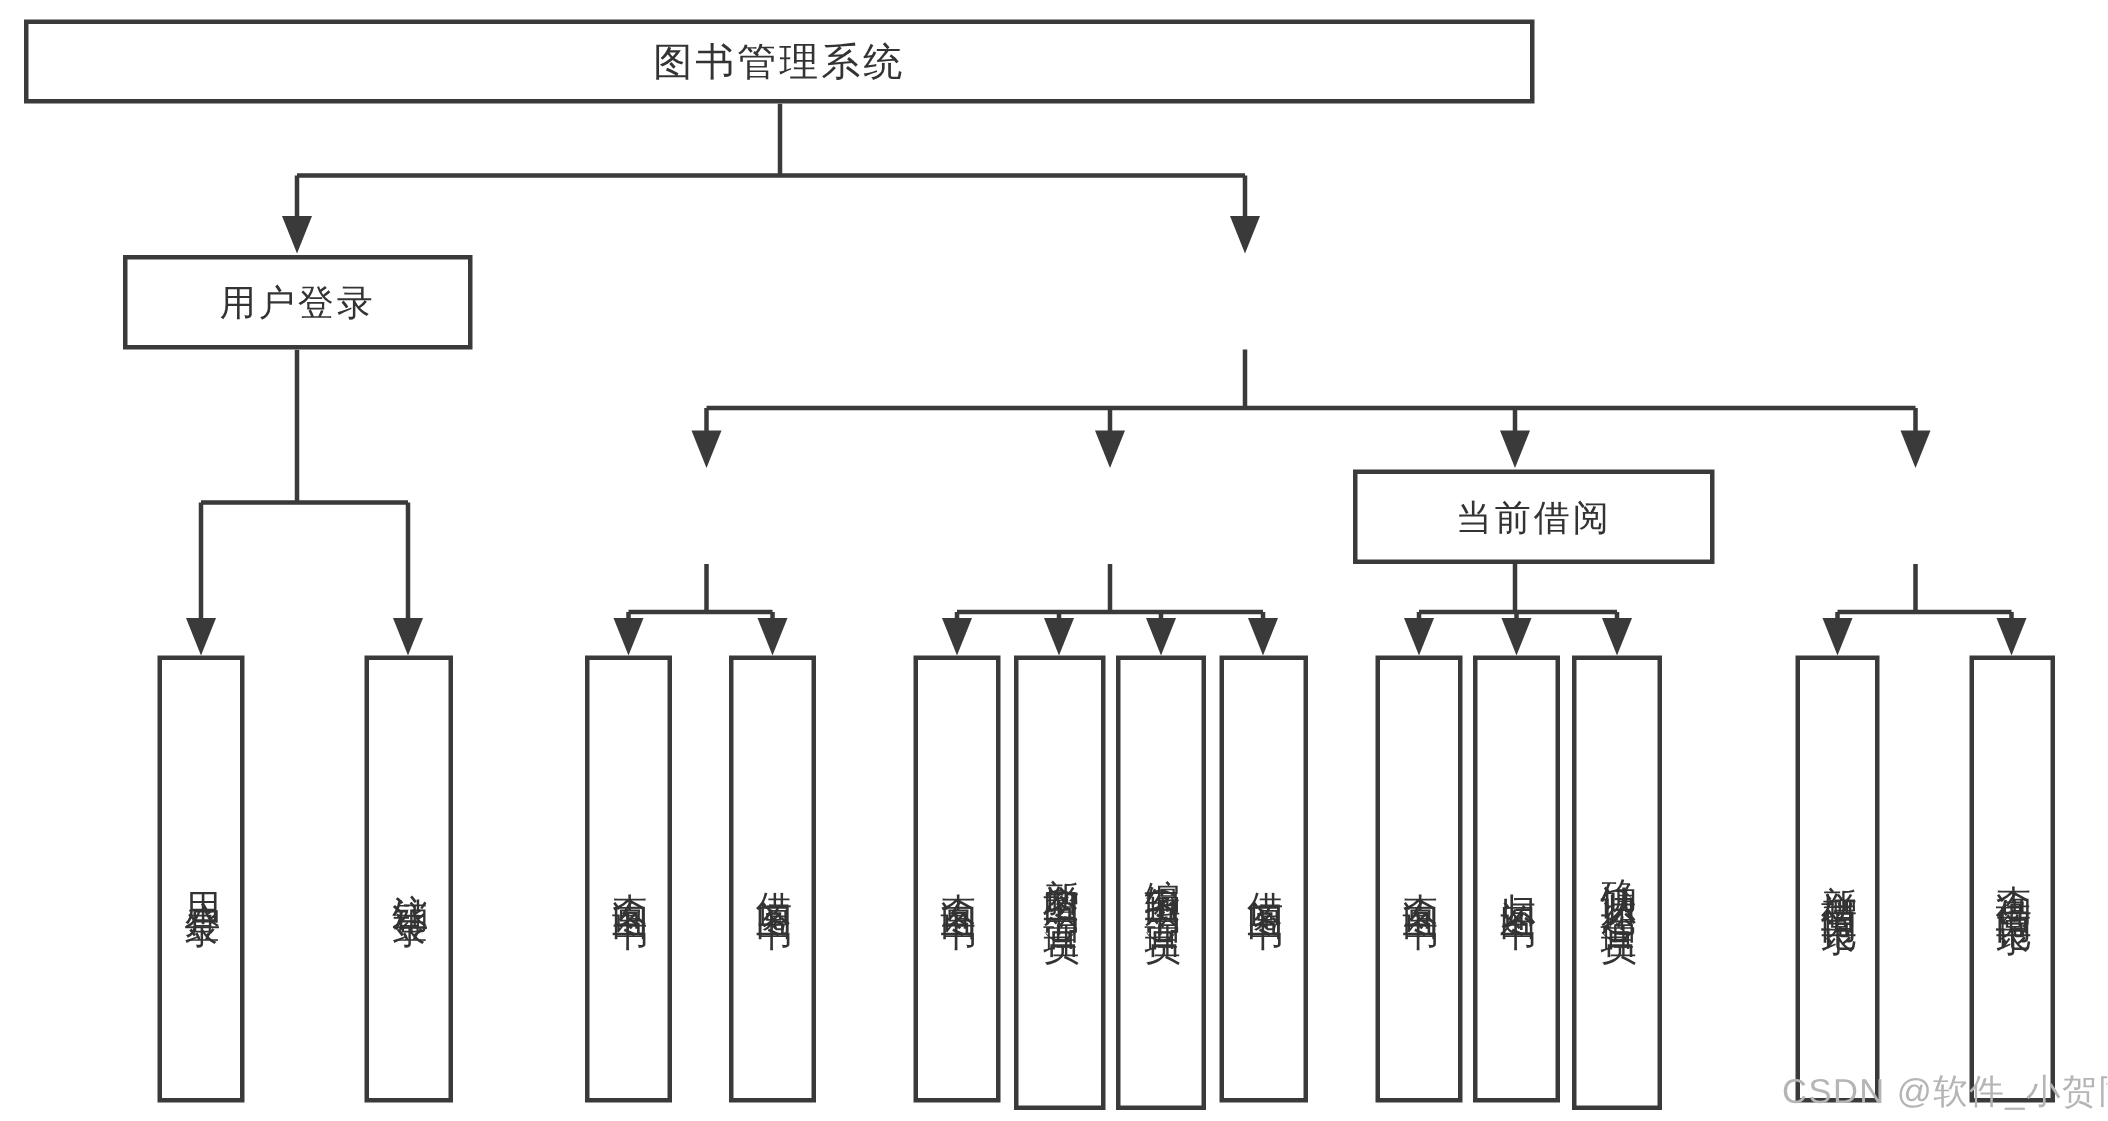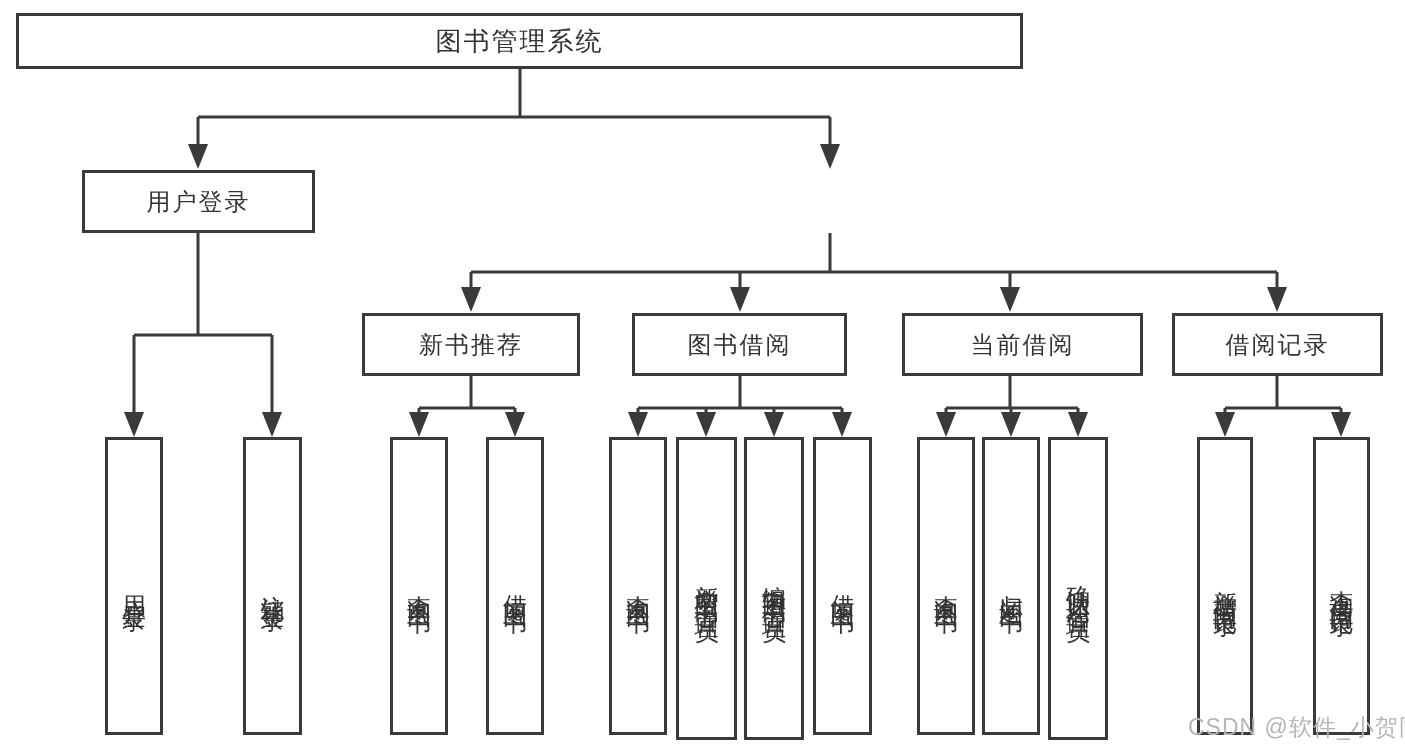--- a/index.html
+++ b/index.html
@@ -89,24 +89,21 @@
 
       <polygon points="1215,412 1235,412 1225,437"></polygon>
       <polygon points="1331,412 1351,412 1341,437"></polygon>
     </g>
   </svg>
 
   <div class="box hbox root" style="left:16px;top:13px;width:1007px;height:56px">图书管理系统</div>
 
   <div class="box hbox" style="left:82px;top:170px;width:233px;height:63px">用户登录</div>
 
-  <div class="box hbox" style="left:362px;top:313px;width:218px;height:63px">新书推荐</div>
-  <div class="box hbox" style="left:632px;top:313px;width:215px;height:63px">图书借阅</div>
   <div class="box hbox" style="left:902px;top:313px;width:241px;height:63px">当前借阅</div>
-  <div class="box hbox" style="left:1172px;top:313px;width:211px;height:63px">借阅记录</div>
 
   <div class="box vbox" style="left:105px;top:437px;width:58px;height:298px">用户登录</div>
   <div class="box vbox" style="left:243px;top:437px;width:59px;height:298px">注销登录</div>
 
   <div class="box vbox" style="left:390px;top:437px;width:58px;height:298px">查询图书</div>
   <div class="box vbox" style="left:486px;top:437px;width:58px;height:298px">借阅图书</div>
 
   <div class="box vbox" style="left:609px;top:437px;width:58px;height:298px">查询图书</div>
   <div class="box vbox" style="left:676px;top:437px;width:61px;height:303px">新增图书（管理员）</div>
   <div class="box vbox" style="left:744px;top:437px;width:60px;height:303px">编辑图书（管理员）</div>

